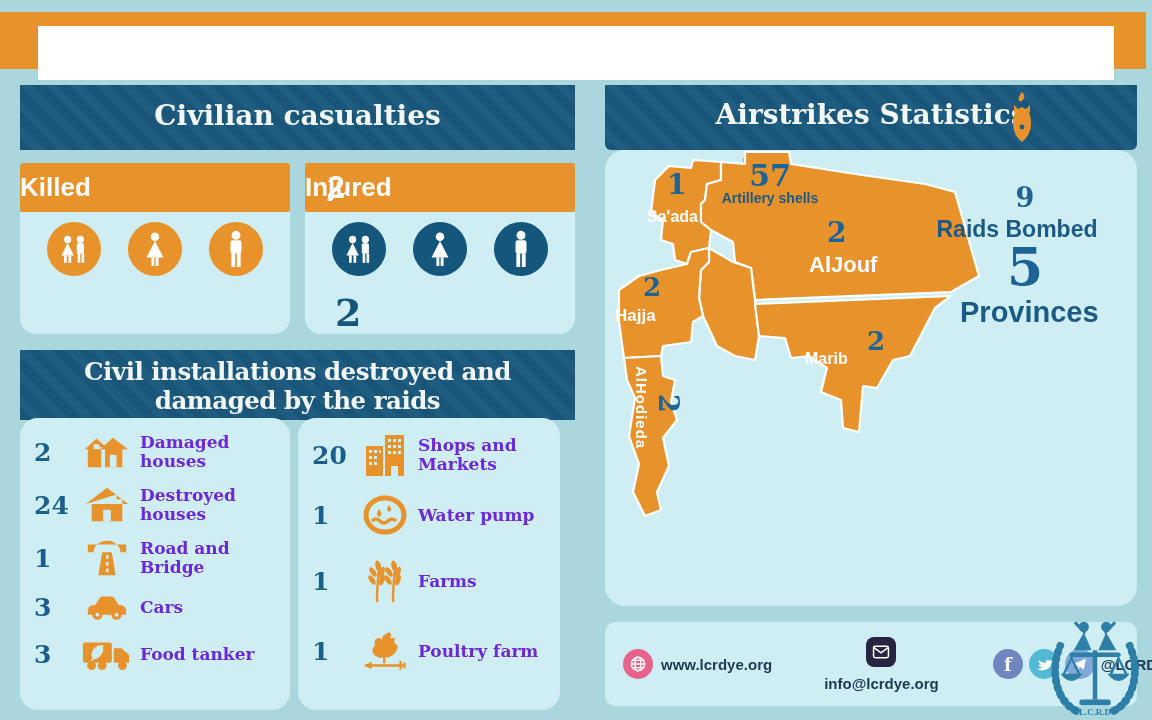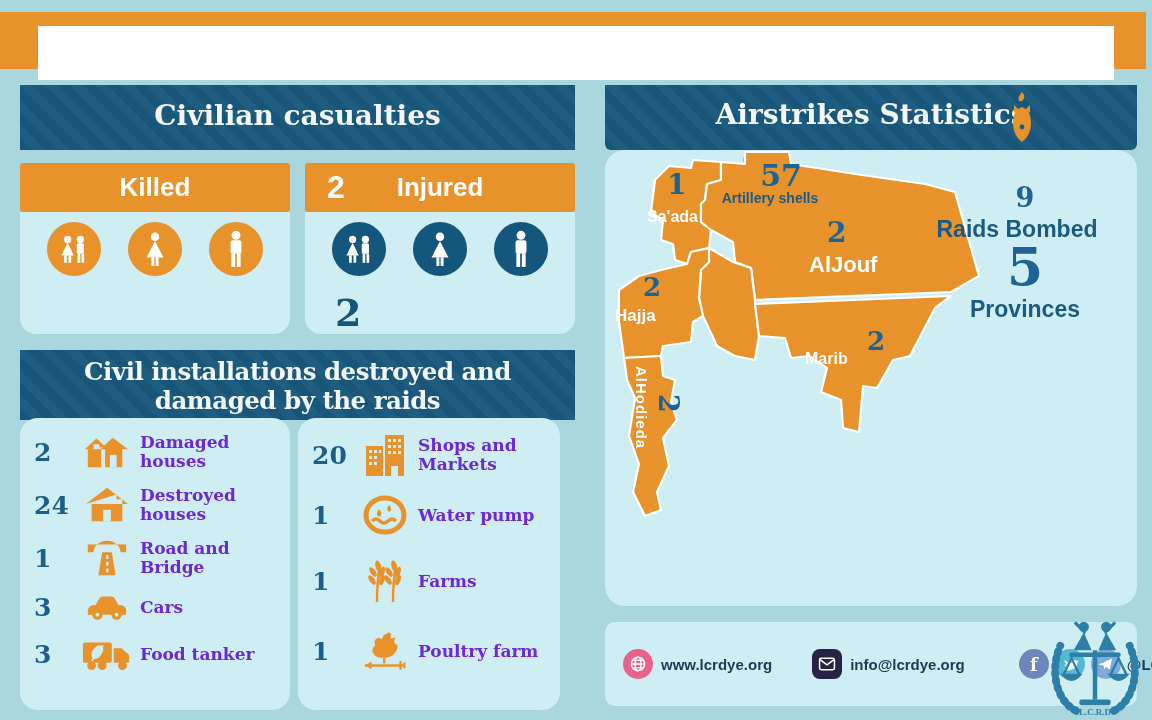--- a/index.html
+++ b/index.html
@@ -12,21 +12,21 @@
   .top-white{left:38px;top:26px;width:1076px;height:54px;background:#ffffff;}
 
   
   .teal-head{background:#1a5a7e;color:#f2f6f5;font-family:"DejaVu Serif",serif;
              font-weight:bold;position:absolute;
              background-image:repeating-linear-gradient(45deg,rgba(0,0,0,.05) 0 9px,rgba(255,255,255,.02) 9px 18px);}
   .teal-head .t{position:absolute;width:100%;text-align:center;}
 
   
   .cas-head{background:#e8922b;color:#fff;font-weight:bold;font-size:26px;
-            display:flex;align-items:center;justify-content:center;position:absolute;border-radius:3px;}
+            display:flex;align-items:center;position:absolute;border-radius:3px;}
   .cas-body{background:#cfeef3;position:absolute;border-radius:0 0 16px 16px;}
   .pcircle{width:54px;height:54px;border-radius:50%;display:flex;align-items:center;justify-content:center;}
   .pcircle svg{display:block;}
   .k-c{background:#e8922b;} .i-c{background:#15567d;}
   .cas-icons{display:flex;justify-content:space-around;align-items:center;padding:10px 14px 0 14px;}
   .inj-total-head{position:absolute;left:22px;top:6px;font-size:32px;font-weight:bold;color:#fff;}
   .child-count{position:absolute;left:30px;top:78px;font-size:38px;font-weight:bold;color:#15567d;font-family:"DejaVu Serif",serif;}
 
   
   .inst-panel{background:#cfeef3;position:absolute;border-radius:18px;padding:14px 6px 0 14px;box-sizing:border-box;}
@@ -322,56 +322,56 @@
       <path d="M104,98 L128,112 L146,118 L150,150 L154,186 L150,210 L130,206 L112,196 L98,166 L94,148 L96,120 L104,112 Z"></path>
 
       <path d="M150,154 L346,146 L330,158 L305,206 L288,210 L272,238 L258,236 L254,282 L238,278 L236,250 L216,242 L222,218 L204,206 L186,208 L180,188 L154,186 Z"></path>
 
       <path d="M14,140 L34,126 L56,120 L82,114 L86,102 L104,98 L104,112 L96,120 L94,148 L98,166 L88,172 L86,192 L58,196 L56,206 L19,208 L14,172 Z"></path>
 
       <path d="M19,208 L56,206 L58,226 L70,230 L66,252 L72,270 L58,288 L64,316 L52,342 L56,360 L40,366 L28,342 L34,314 L24,286 L30,248 L22,230 Z"></path>
     </g>
   </svg>
 
-  <div class="map-num" style="left:133px;top:8px;width:64px;font-size:30px;text-align:right;">57</div>
+  <div class="map-num" style="left:133px;top:8px;width:64px;font-size:30px;text-align:center;">57</div>
   <div class="big-stat-label" style="left:90px;top:40px;width:150px;font-size:14px;">Artillery shells</div>
 
   <div class="map-num" style="left:62px;top:18px;font-size:28px;">1</div>
   <div class="map-label-w" style="left:42px;top:58px;font-size:16px;">Sa'ada</div>
 
   <div class="map-num" style="left:222px;top:66px;font-size:28px;">2</div>
   <div class="map-label-w" style="left:204px;top:102px;font-size:22px;">AlJouf</div>
 
   <div class="map-num" style="left:38px;top:122px;font-size:26px;">2</div>
   <div class="map-label-w" style="left:10px;top:156px;font-size:17px;">Hajja</div>
 
   <div class="map-label-w" style="left:200px;top:200px;font-size:16px;">Marib</div>
   <div class="map-num" style="left:262px;top:176px;font-size:26px;">2</div>
 
   <div class="map-label-w vtext" style="left:28px;top:216px;font-size:15px;letter-spacing:1px;">AlHodieda</div>
   <div class="map-num vtext" style="left:48px;top:244px;font-size:27px;">2</div>
 
   <div class="big-stat-num" style="left:400px;top:32px;width:40px;font-size:27px;">9</div>
   <div class="big-stat-label" style="left:322px;top:66px;width:180px;font-size:23px;">Raids Bombed</div>
   <div class="big-stat-num" style="left:390px;top:86px;width:60px;font-size:52px;">5</div>
-  <div class="big-stat-label" style="left:355px;top:146px;width:130px;font-size:23px;text-align:center;">Provinces</div>
+  <div class="big-stat-label" style="left:355px;top:146px;width:130px;font-size:29px;text-align:center;">Provinces</div>
 </div>
 
 <div class="abs footer-panel">
   <div class="f-item">
     <span class="sicon globe-bg">
       <svg width="18" height="18" viewBox="0 0 20 20" fill="none" stroke="#fff" stroke-width="1.6">
         <circle cx="10" cy="10" r="7.4"></circle>
           <ellipse cx="10" cy="10" rx="3.4" ry="7.4"></ellipse>
         <path d="M2.6,10 h14.8 M4,6 h12 M4,14 h12"></path>
       </svg>
     </span>
     <span class="f-text">www.lcrdye.org</span>
   </div>
-  <div class="f-item" style="margin-left:32px;">
+  <div class="f-item" style="margin-left:44px;flex-direction:column;">
     <span class="sicon env-bg">
       <svg width="18" height="14" viewBox="0 0 20 16" fill="none" stroke="#fff" stroke-width="1.7">
         <rect x="1.5" y="1.5" width="17" height="13" rx="2"></rect>
         <path d="M2,3 l8,6 l8,-6"></path>
       </svg>
     </span>
     <span class="f-text">info@lcrdye.org</span>
   </div>
   <div class="f-item" style="margin-left:46px;gap:6px;">
     <span class="sicon fb-bg">f</span>

